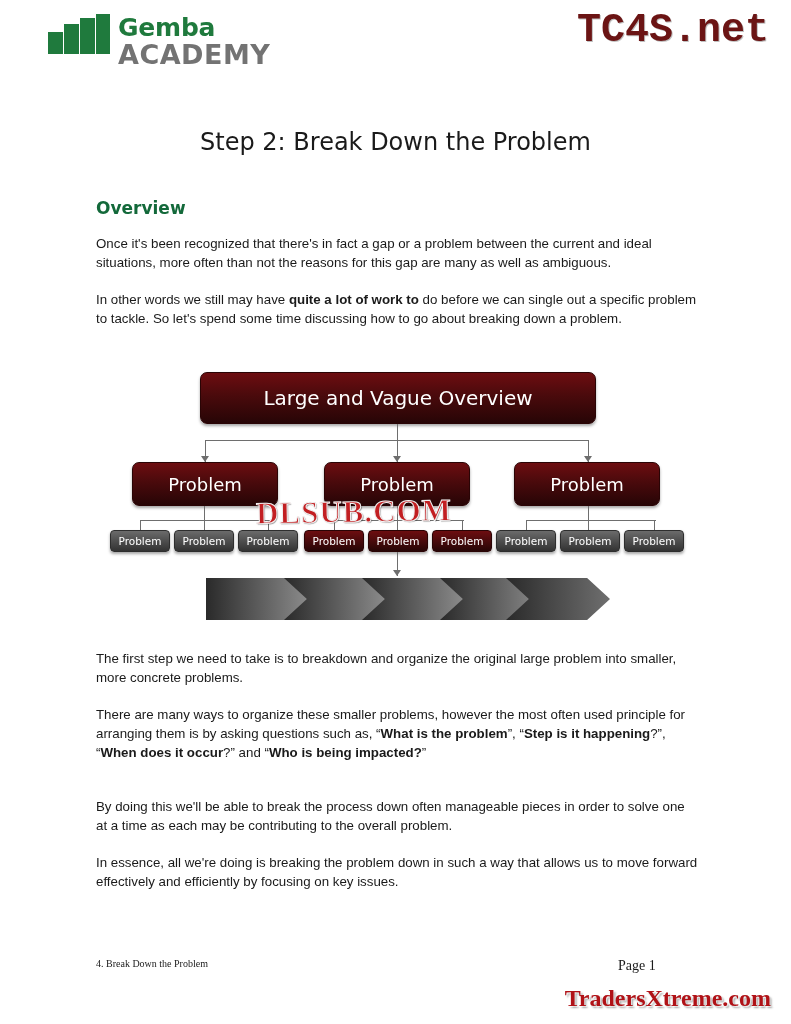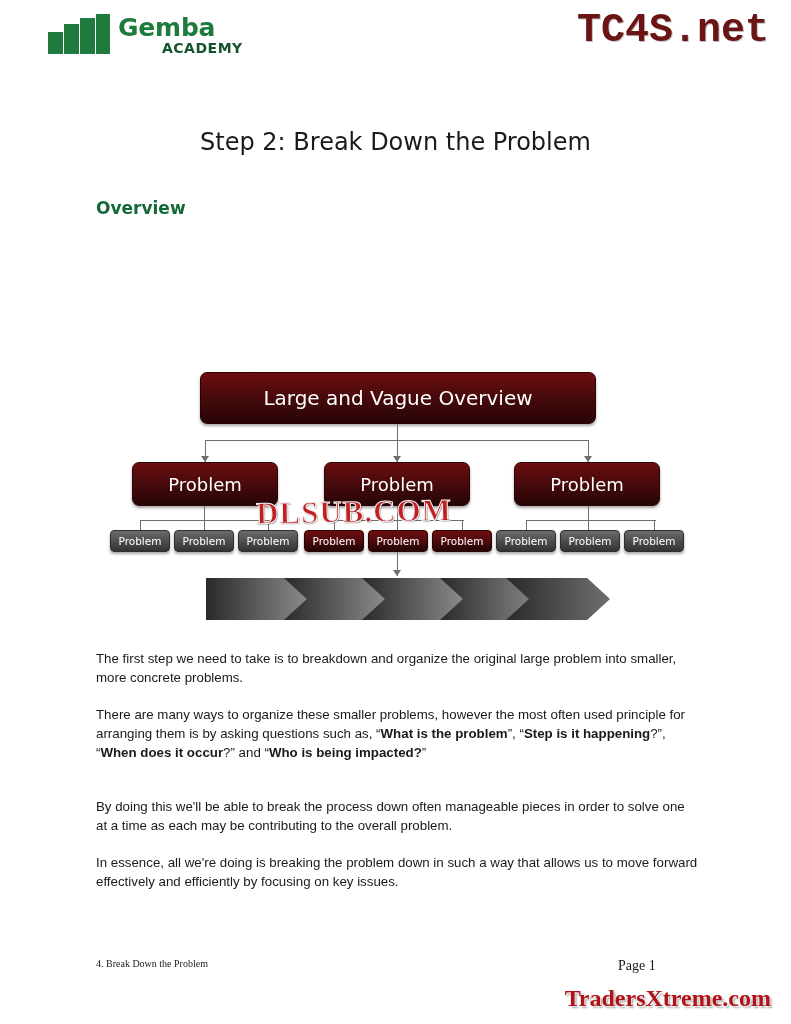--- a/index.html
+++ b/index.html
@@ -60,24 +60,23 @@
   .logo-text .l1 {
     font-family: "DejaVu Sans", sans-serif;
     font-weight: bold;
     font-size: 25px;
     color: #1f7a3d;
     letter-spacing: -0.2px;
   }
   .logo-text .l2 {
     font-family: "DejaVu Sans", sans-serif;
     font-weight: bold;
-    font-size: 14px;
-    color: #14532d;
+    font-size: 27px;
+    color: #737373;
     letter-spacing: 0.5px;
-    margin-left: 44px;
   }
   .watermark-top {
     position: absolute;
     right: 22px;
     top: 2px;
     font-family: Liberation Mono, monospace;
     font-weight: bold;
     font-size: 40px;
     color: #6b1414;
     text-shadow: 1px 1px 0 rgba(0,0,0,0.25);
@@ -299,21 +298,27 @@
         <div class="l1">Gemba</div>
         <div class="l2">ACADEMY</div>
       </div>
     </div>
     <div class="watermark-top">TC4S.net</div>
   </div>
 
   <div class="doc-title">Step 2: Break Down the Problem</div>
   <div class="section-head">Overview</div>
 
-
+  <div class="body-col para-1">
+    <p>Once it's been recognized that there's in fact a gap or a problem between the current and ideal situations, more often than not the reasons for this gap are many as well as ambiguous.</p>
+  </div>
+
+  <div class="body-col para-2">
+    <p><span>In other words we still may have </span><b>quite a lot of work to</b><span> do before we can single out a specific problem to tackle.  So let's spend some time discussing how to go about breaking down a problem.</span></p>
+  </div>
 
   <div class="diagram">
 
     <div class="box box-l1">Large and Vague Overview</div>
 
     <div class="line v-main"></div>
     <div class="line h-main"></div>
     <div class="line v-a"></div>
     <div class="line v-b"></div>
     <div class="line v-c"></div>

